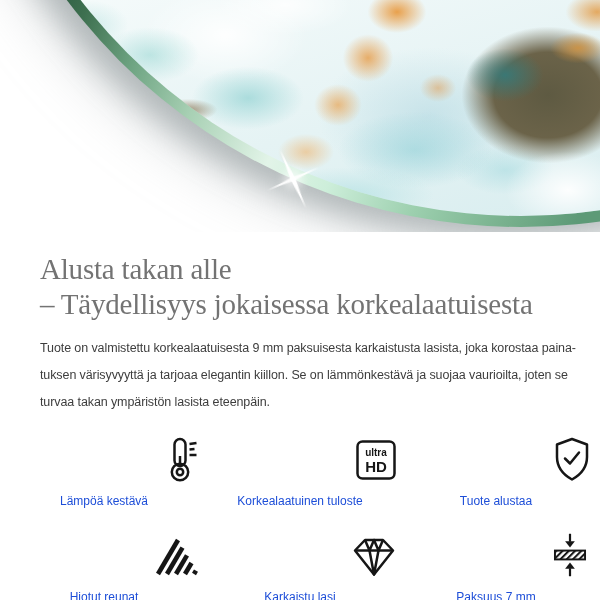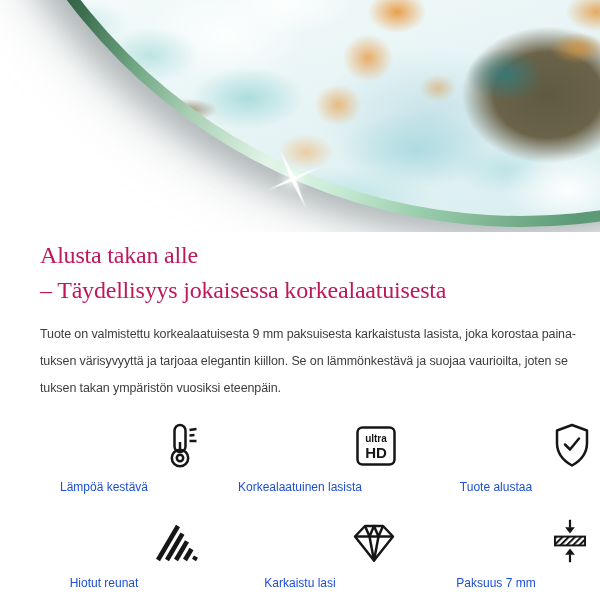--- a/index.html
+++ b/index.html
@@ -50,22 +50,22 @@
       radial-gradient(55px 35px at 90px 25px, rgba(160,218,214,0.40), rgba(160,218,214,0) 70%),
       radial-gradient(150px 90px at 430px 115px, rgba(175,214,224,0.55), rgba(175,214,224,0) 75%),
       radial-gradient(110px 65px at 225px 35px, rgba(255,255,255,0.92), rgba(255,255,255,0) 75%),
       radial-gradient(90px 40px at 285px 5px, rgba(255,255,255,0.85), rgba(255,255,255,0) 75%),
       linear-gradient(165deg,#f6fbfb 0%,#e5f3f4 55%,#d8edef 100%);
   }
   .sparkle{position:absolute;left:259px;top:145px;}
   
   .content{padding:0 40px;}
   .headline{
-    margin:6px 0 0;font-family:"Liberation Serif","DejaVu Serif",serif;
-    font-weight:400;font-size:24px;line-height:35px;color:#be185d;
+    margin:20px 0 0;font-family:"Liberation Serif","DejaVu Serif",serif;
+    font-weight:400;font-size:29px;line-height:35px;color:#737373;
     letter-spacing:-0.2px;
   }
   .headline span{display:block;white-space:nowrap;}
   .desc{margin-top:13px;width:560px;}
   .desc div{
     font-size:12.5px;line-height:27px;color:#3d3d3d;
     letter-spacing:-0.1px;white-space:nowrap;
   }
   
   .features{
@@ -106,21 +106,21 @@
 
 <div class="content">
   <h1 class="headline">
     <span>Alusta takan alle</span>
     <span>– Täydellisyys jokaisessa korkealaatuisesta</span>
   </h1>
 
   <div class="desc">
     <div>Tuote on valmistettu korkealaatuisesta 9 mm paksuisesta karkaistusta lasista, joka korostaa paina-</div>
     <div>tuksen värisyvyyttä ja tarjoaa elegantin kiillon. Se on lämmönkestävä ja suojaa vaurioilta, joten se</div>
-    <div>tuksen takan ympäristön vuosiksi eteenpäin.</div>
+    <div>turvaa takan ympäristön lasista eteenpäin.</div>
   </div>
 </div>
 
 <div class="features">
 
   <div class="feature">
     <div class="icon-wrap">
       <svg width="44" height="46" viewBox="0 0 44 46">
         <rect class="ic" x="16.5" y="3" width="11" height="27" rx="5.5"></rect>
         <circle class="ic" cx="22" cy="36" r="8.2"></circle>
@@ -135,21 +135,21 @@
   </div>
 
   <div class="feature">
     <div class="icon-wrap">
       <svg width="44" height="44" viewBox="0 0 44 44">
         <rect class="ic" x="3.5" y="3.5" width="37" height="37" rx="5" stroke-width="2.8"></rect>
         <text x="22" y="18" text-anchor="middle" font-size="10" font-weight="700">ultra</text>
         <text x="22" y="34" text-anchor="middle" font-size="15" font-weight="800">HD</text>
       </svg>
     </div>
-    <div class="flabel">Korkealaatuinen lasista</div>
+    <div class="flabel">Korkealaatuinen tuloste</div>
   </div>
 
   <div class="feature">
     <div class="icon-wrap">
       <svg width="44" height="46" viewBox="0 0 44 46">
         <path class="ic" d="M22,3 L37,8.5 V21 C37,32 30.5,38.8 22,43.5 C13.5,38.8 7,32 7,21 V8.5 Z" stroke-linejoin="round"></path>
         <polyline class="ic" points="15,22.5 20,27.5 29,16.5" stroke-linecap="round" stroke-linejoin="round"></polyline>
       </svg>
     </div>
     <div class="flabel">Tuote alustaa</div>

